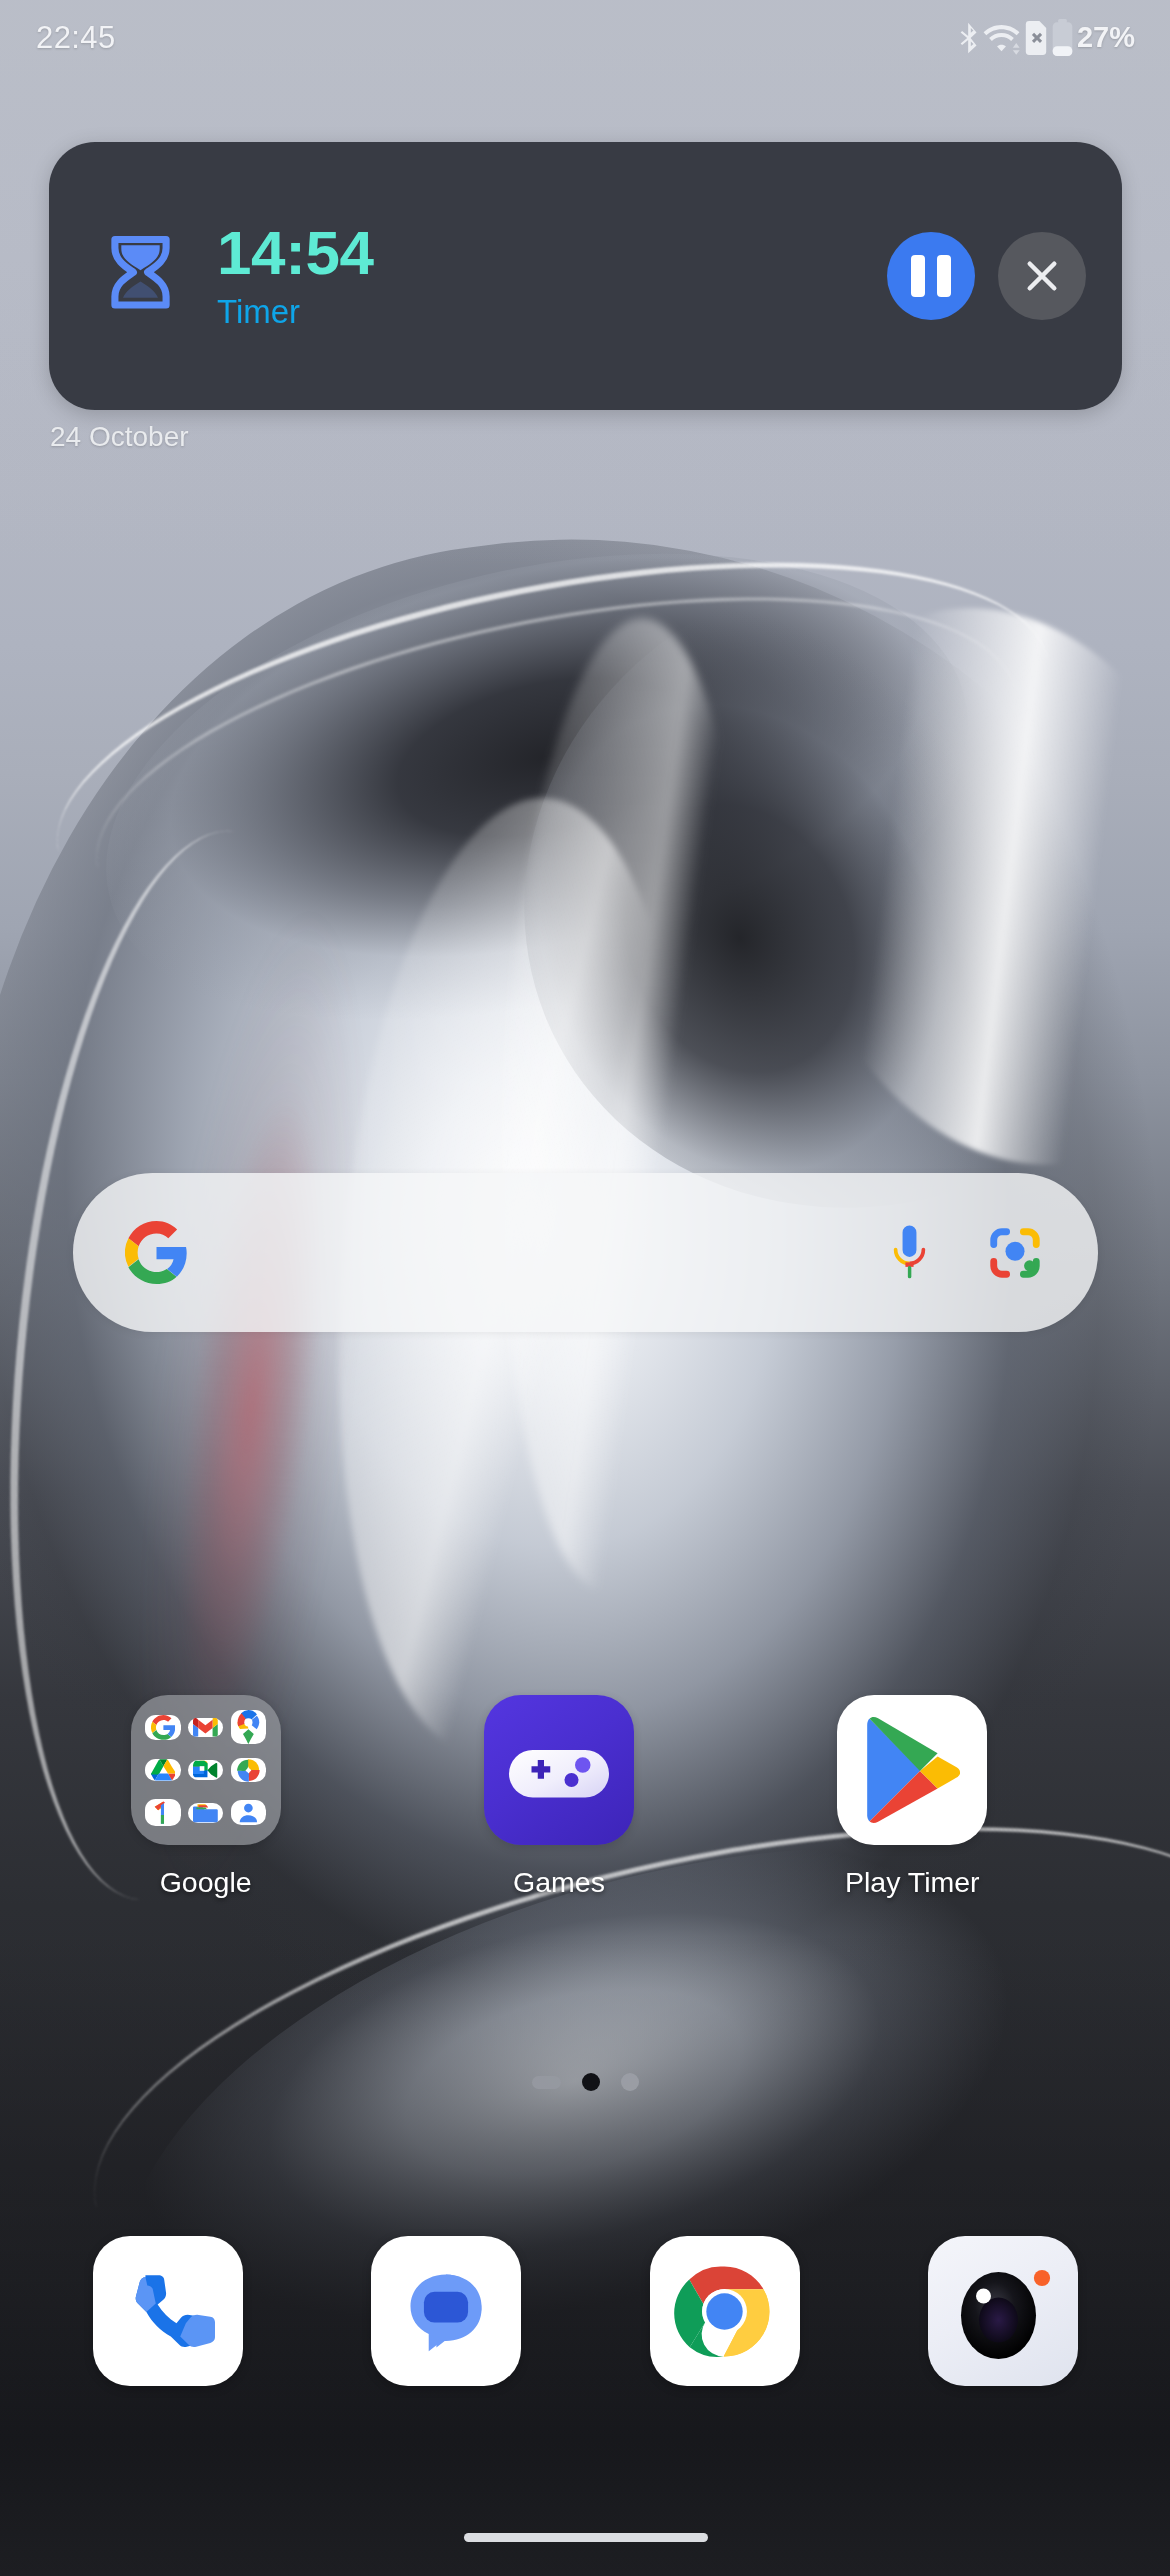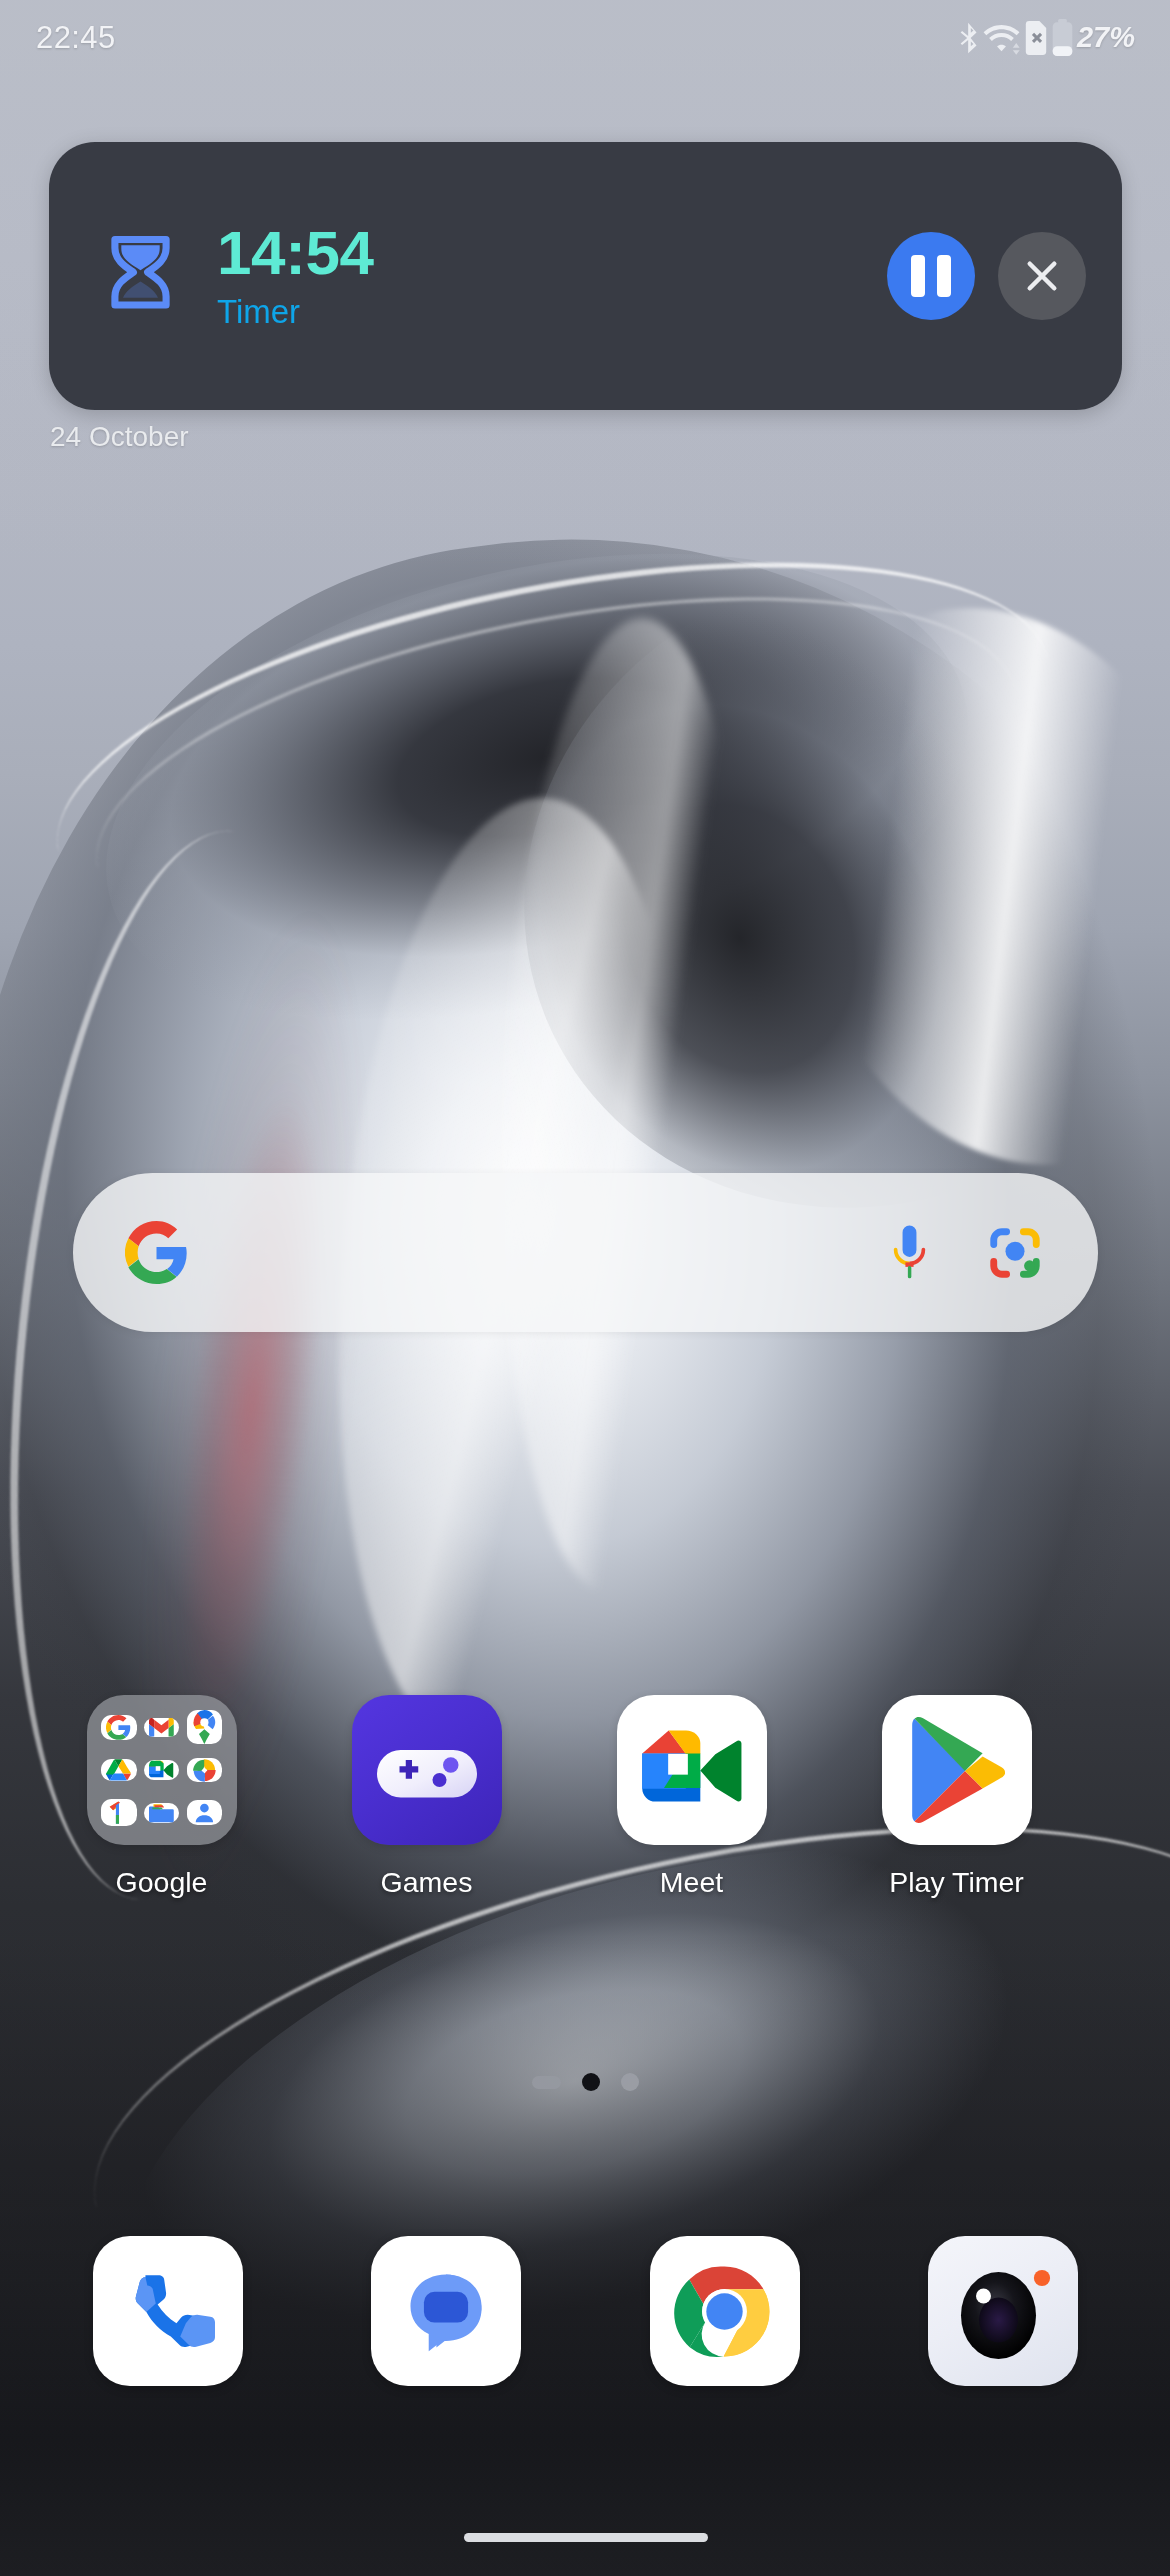--- a/index.html
+++ b/index.html
@@ -115,21 +115,21 @@
   #statusbar{
     position:absolute; left:0; top:0; width:1171px; height:75px;
     display:flex; align-items:center; justify-content:space-between;
     padding:0 36px 0 36px;
     z-index:40;
   }
   #status-time{
     color:#f2f3f6; font-size:31px; font-weight:400; letter-spacing:0.4px;
     text-shadow:0 0.8px 2.4px rgba(0,0,0,0.18);
   }
-  #status-icons{ display:flex; align-items:center; gap:1px;font-style:italic; }
+  #status-icons{ display:flex; align-items:center; gap:1px; }
   #status-icons svg{ display:block; }
   #battery-pct{
     color:#f2f3f6; font-size:29px; font-weight:700; margin-left:1.6px;
     text-shadow:0 0.8px 2.4px rgba(0,0,0,0.18);
   }
 
   
   #notif-wrap{ position:absolute; left:0; top:142px; width:1171px; z-index:35; }
   #timer-card{
     margin:0 49px;
@@ -466,34 +466,20 @@
         </defs>
         <rect x="20" y="44" width="80" height="38" rx="19" fill="url(#padg)"></rect>
         <path d="M38 57h5v-5h5v5h5v5h-5v5h-5v-5h-5z" fill="#3d24b8"></path>
         <circle cx="79" cy="56" r="6.2" fill="#6e55f0"></circle>
         <circle cx="70" cy="68" r="5.6" fill="#4a2fd0"></circle>
       </svg>
     </div>
     <div class="app-label">Games</div>
   </div>
 
-  <div class="app-cell">
-    <div class="app-icon white-icon">
-      <svg viewBox="0 0 100 82" width="104" height="85">
-        <path fill="#00832D" d="M58 41l14.5 16.6L93 70.3c1.9 1.5 4.7.2 4.7-2.2V14.9c0-2.4-2.8-3.7-4.7-2.2L72.5 25.3z"></path>
-        <path fill="#0066DA" d="M2 24.5v33.8c0 7 5.7 12.7 12.7 12.7H58V41L44 24.5z"></path>
-        <path fill="#E94235" d="M2 24.5L27.5 2.3 44 24.5z"></path>
-        <path fill="#2684FC" d="M2 24.5h42v34H2z"></path>
-        <path fill="#FFBA00" d="M27.5 2.3h16.8C51.3 2.3 58 7.5 58 14.5V25H44z"></path>
-        <path fill="#00AC47" d="M44 24.5h14V58H23z"></path>
-        <rect x="27" y="25" width="19" height="20" fill="#fff"></rect>
-      </svg>
-    </div>
-    <div class="app-label">Meet</div>
-  </div>
 
   <div class="app-cell">
     <div class="app-icon white-icon">
       <svg viewBox="0 0 60 66" width="96" height="106">
         <path fill="#4285F4" d="M3.2 1.2C2.5 2 2 3.2 2 4.7v56.6c0 1.5.5 2.7 1.2 3.5l.3.3L35 33.6v-.7L3.5.9z"></path>
         <path fill="#EA4335" d="M3.5 65.1c1.2 1.2 3.1 1.4 5.3.2L46 44.5 35 33.6z"></path>
         <path fill="#FBBC04" d="M46 44.5l11.6-6.6c3.3-1.9 3.3-4.9 0-6.8L46 24.5 35 33.6z"></path>
         <path fill="#34A853" d="M8.8 .7C6.6-.5 4.7-.3 3.5.9L35 33.6l11-11z"></path>
       </svg>
     </div>

